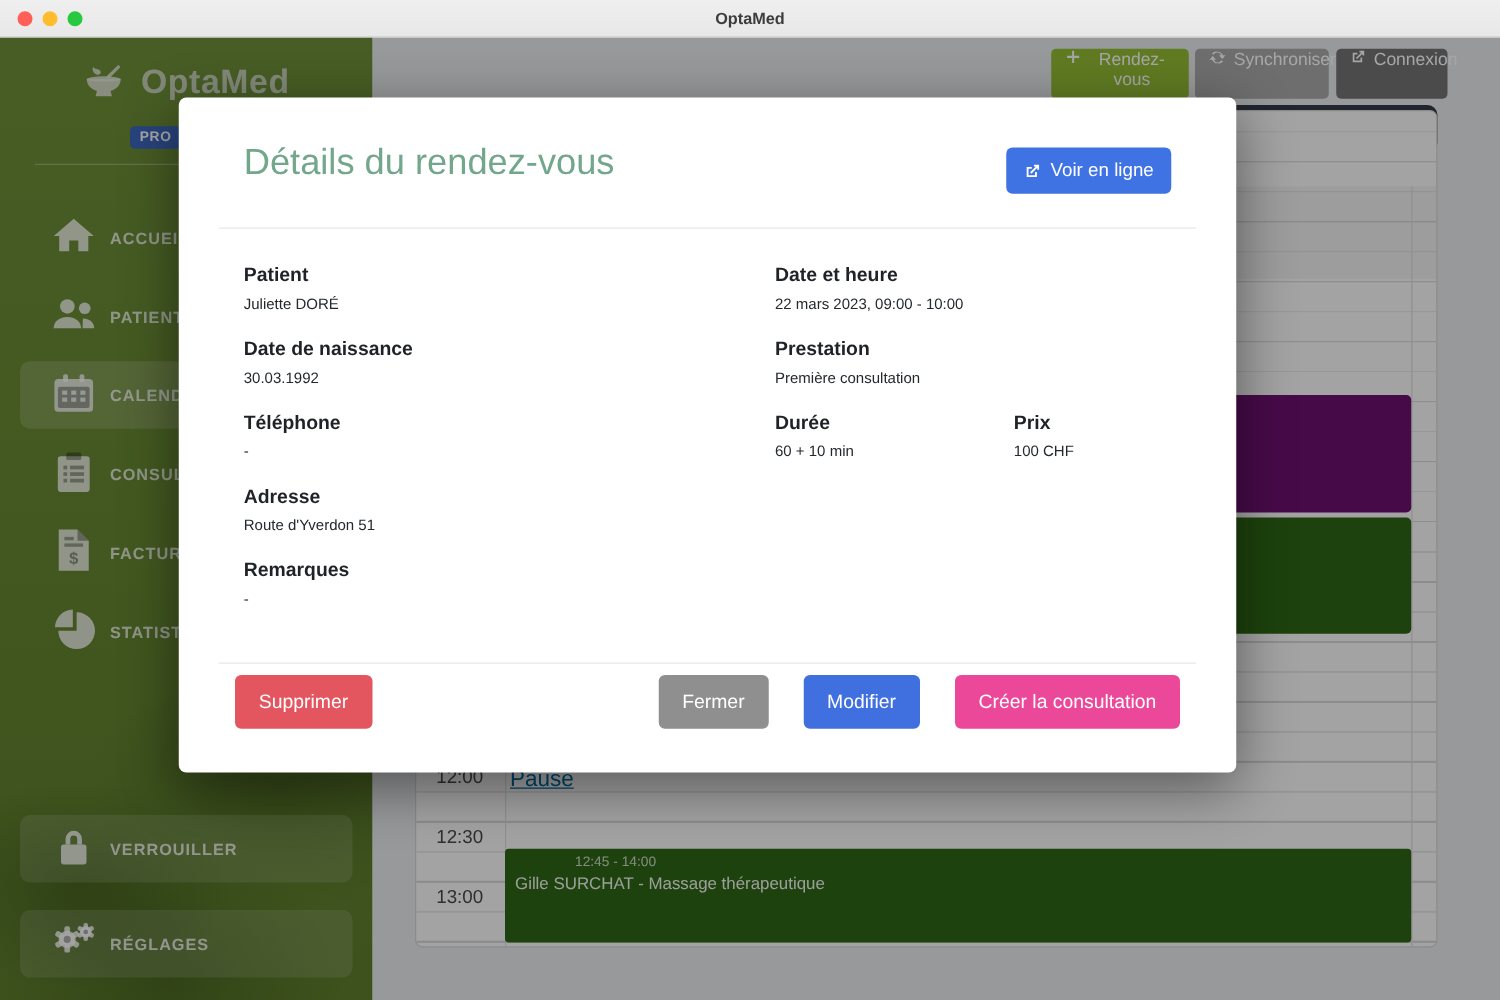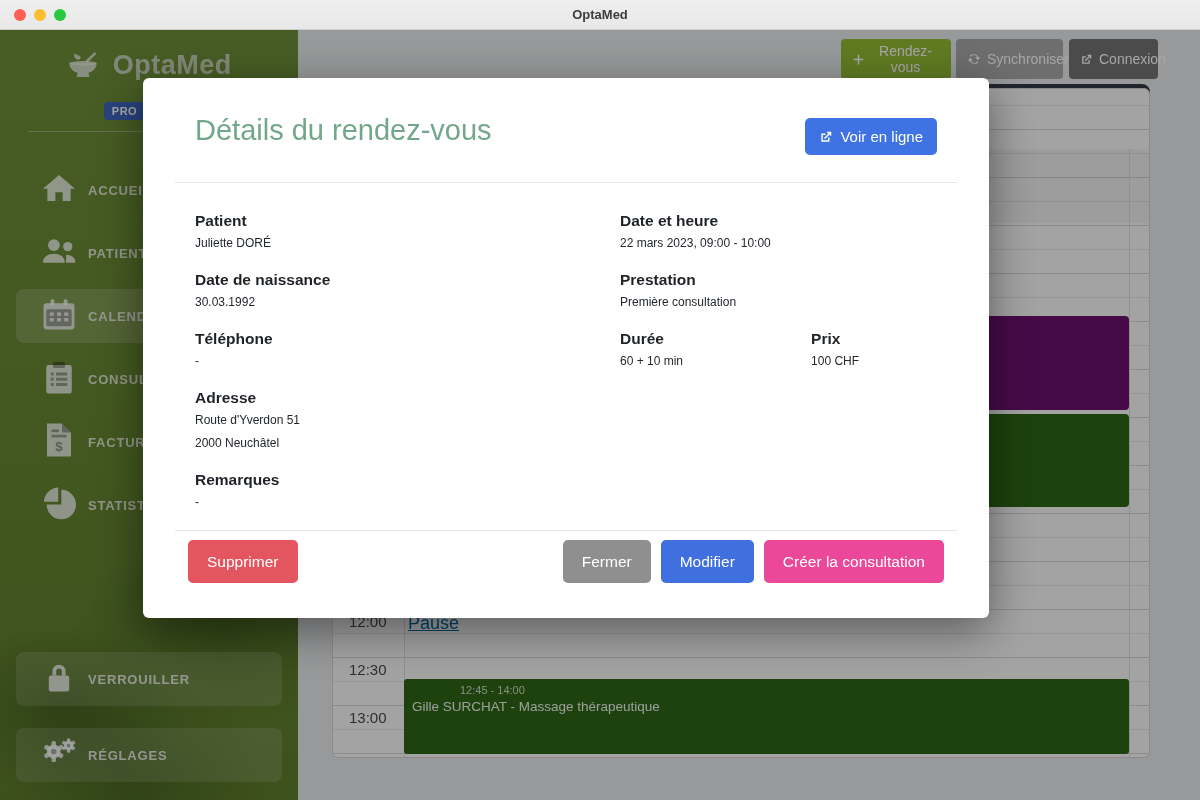--- a/index.html
+++ b/index.html
@@ -40,21 +40,21 @@
   .nav-item.active { background:rgba(255,255,255,.16); }
   .nav-item .ico { width:58px; text-align:center; flex:0 0 58px; margin-left:14px; }
   .nav-label { font-size:13px; font-weight:bold; letter-spacing:.8px; white-space:nowrap; }
   .side-action { position:absolute; left:16px; width:266px; height:54px; border-radius:8px;
     background:rgba(255,255,255,.13); display:flex; align-items:center; color:rgba(255,255,255,.8); cursor:pointer; }
   .side-action .ico { width:58px; text-align:center; flex:0 0 58px; margin-left:14px; }
 
   
   .main { position:absolute; top:0; left:298px; width:902px; height:770px; background:#e9ebed; }
   .tb-btn { position:absolute; top:9px; height:40px; border:none; border-radius:4px; color:#fff;
-    font-size:14px; font-family:inherit; display:flex; align-items:center; gap:6px; padding:12px 11px; cursor:pointer; }
+    font-size:14px; font-family:inherit; display:flex; gap:6px; padding:0 11px; cursor:pointer; }
   .tb-btn svg { flex:0 0 auto; }
   .btn-rdv  { left:543px; width:110px; background:#94bd35; }
   .btn-sync { left:658px; width:107px; background:#a9a9a9; }
   .btn-conn { left:771px; width:89px;  background:#737373; }
 
   .segmented { position:absolute; top:54px; left:627px; width:225px; height:38px; background:#333a47;
     border-radius:8px; display:flex; align-items:center; justify-content:flex-end; padding-right:13px; }
   .seg-opt { color:rgba(255,255,255,.92); font-size:16px; margin-left:21px; cursor:pointer; }
 
   .cal-panel { position:absolute; top:58px; left:34px; width:818px; height:670px;
@@ -86,21 +86,21 @@
   .m-col { position:absolute; top:131px; width:400px; }
   .m-col1 { left:52px; } .m-col2 { left:477px; }
   .fgroup { margin-bottom:13px; }
   .flabel { font-size:15.5px; font-weight:bold; color:#1f2328; line-height:23px; }
   .fvalue { font-size:12px; color:#24292e; line-height:23px; }
   .dp-row { display:flex; } .dp-row .dp2 { margin-left:128px; }
   .m-footer { position:absolute; top:462px; left:45px; right:45px; height:44px; }
   .m-btn { border:none; border-radius:5px; color:#fff; font-size:15.5px; font-family:inherit;
     height:43px; padding:0 19px; cursor:pointer; }
   .btn-delete { position:absolute; left:0; top:0; background:#e4565f; }
-  .footer-right { position:absolute; right:0; top:0; display:flex; gap:10px; }
+  .footer-right { position:absolute; right:0; top:0; display:flex; gap:28px; }
   .btn-close { background:#8f8f8f; } .btn-edit { background:#4070e0; } .btn-create { background:#ec4899; }
 </style>
 </head>
 <body>
 
 <div class="app">
 
   <div class="sidebar">
     <div class="brand-row">
       <svg width="34" height="30" viewBox="0 0 24 22" fill="rgba(230,233,225,.82)">
@@ -305,21 +305,20 @@
       <div class="flabel">Date de naissance</div>
       <div class="fvalue">30.03.1992</div>
     </div>
     <div class="fgroup">
       <div class="flabel">Téléphone</div>
       <div class="fvalue">-</div>
     </div>
     <div class="fgroup">
       <div class="flabel">Adresse</div>
       <div class="fvalue">Route d'Yverdon 51</div>
-      <div class="fvalue">2000 Neuchâtel</div>
     </div>
     <div class="fgroup">
       <div class="flabel">Remarques</div>
       <div class="fvalue">-</div>
     </div>
   </div>
 
   <div class="m-col m-col2">
     <div class="fgroup">
       <div class="flabel">Date et heure</div>

